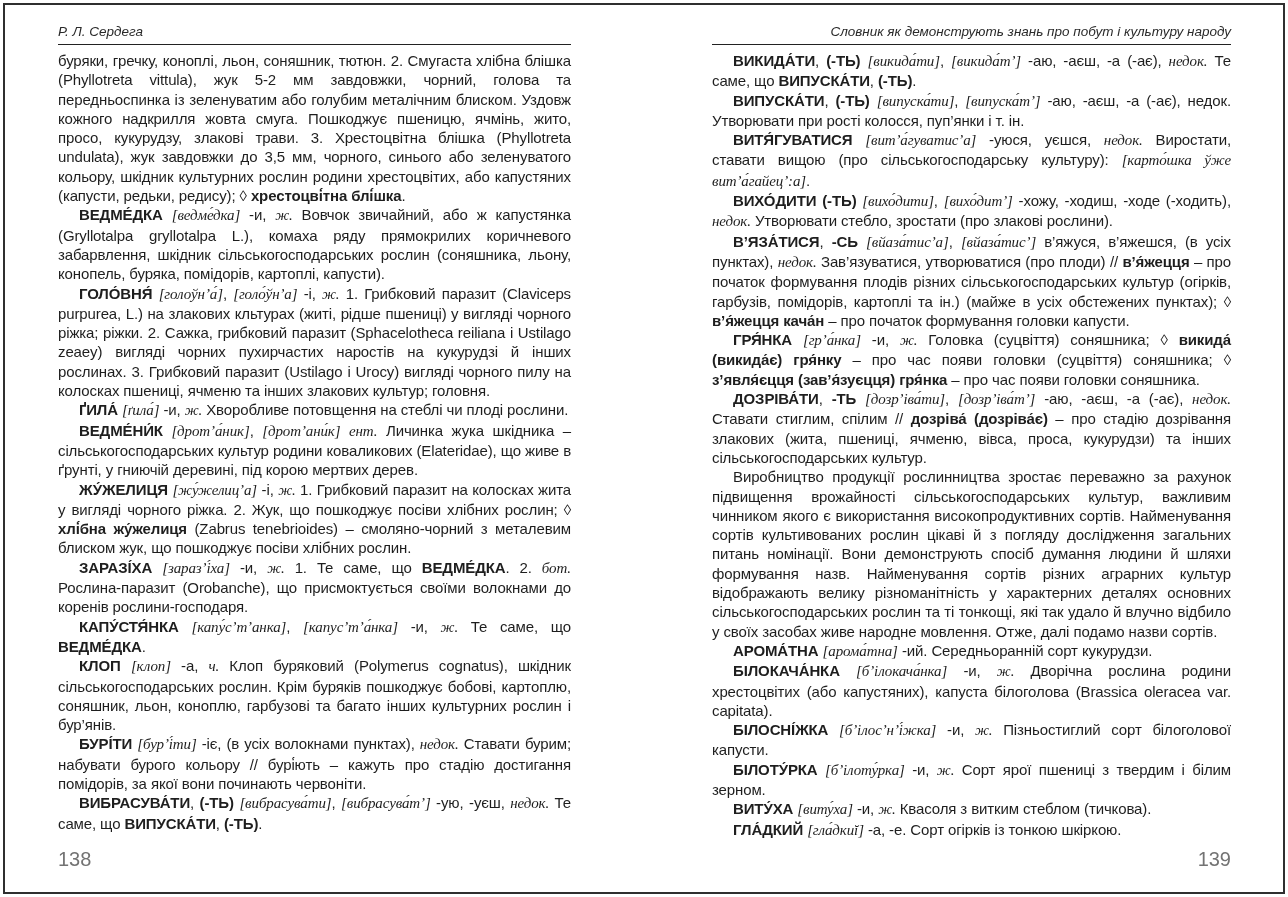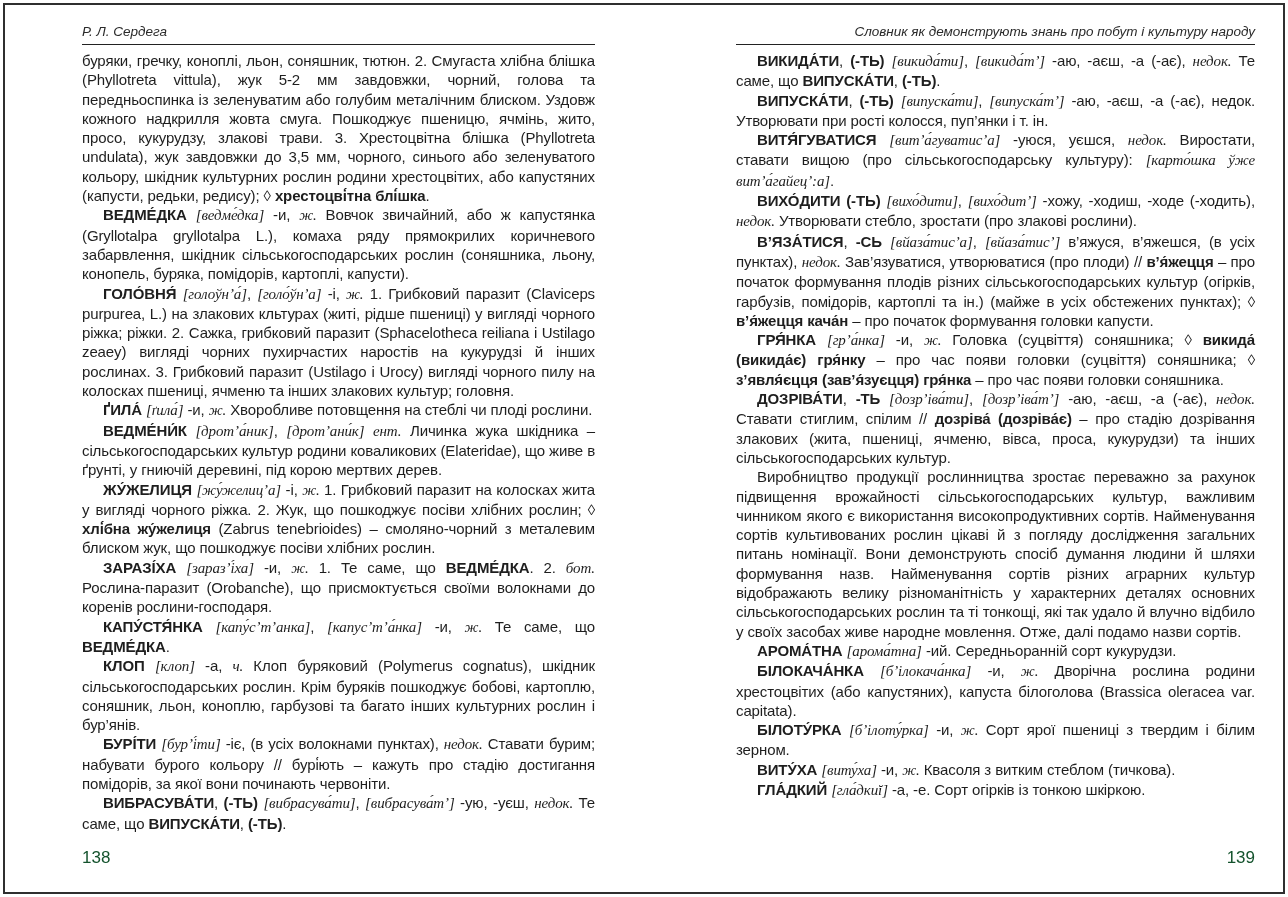--- a/index.html
+++ b/index.html
@@ -10,21 +10,21 @@
     font-family:"Liberation Sans",sans-serif;
     color:#1e1e1e;
     overflow:hidden;
     margin:0 auto;
   }
   .frame{
     position:absolute;left:3px;top:3px;right:3px;bottom:3px;
     border:2px solid #2f2f2f;
     pointer-events:none;
   }
-  .page{position:absolute;top:0;height:100%;margin-left:24px;}
+  .page{position:absolute;top:0;height:100%;}
   .page.left{left:58px;width:513px;}
   .page.right{left:712px;width:519px;}
   .running-head{
     position:absolute;top:25px;left:0;right:0;
     border-bottom:1px solid #222;
     padding-bottom:5px;
     font-style:italic;
     font-size:13.5px;
     color:#2a2a2a;
     line-height:14px;
@@ -37,21 +37,21 @@
     line-height:19.3px;
     text-align:justify;
     letter-spacing:-0.12px;
   }
   .para{margin:0;}
   .para.indent{text-indent:21px;}
   .b{font-weight:bold;}
   .i{font-style:italic;font-family:Liberation Serif, serif;}
   .folio{
     position:absolute;top:848px;
-    font-size:17px;color:#14532d;
+    font-size:20px;color:#737373;
   }
   .folio.align-left{left:0;}
   .folio.align-right{right:0;text-align:right;}
 </style>
 </head>
 <body>
 
 <div class="sheet">
   <div class="frame"></div>
 
@@ -83,19 +83,20 @@
         <p class="para indent"><span class="b">ВИКИДА́ТИ</span><span>, </span><span class="b">(-ТЬ)</span><span> </span><span class="i">[викида́ти]</span><span>, </span><span class="i">[викида́т’]</span><span> -аю, -аєш, -а (-ає), </span><span class="i">недок.</span><span> Те саме, що </span><span class="b">ВИПУСКА́ТИ</span><span>, </span><span class="b">(-ТЬ)</span><span>.</span></p>
         <p class="para indent"><span class="b">ВИПУСКА́ТИ</span><span>, </span><span class="b">(-ТЬ)</span><span> </span><span class="i">[випуска́ти]</span><span>, </span><span class="i">[випуска́т’]</span><span> -аю, -аєш, -а (-ає), недок. Утворювати при рості колосся, пуп’янки і т. ін.</span></p>
         <p class="para indent"><span class="b">ВИТЯ́ГУВАТИСЯ</span><span> </span><span class="i">[вит’а́гуватис’а]</span><span> -уюся, уєшся, </span><span class="i">недок.</span><span> Виростати, ставати вищою (про сільськогосподарську культуру): </span><span class="i">[карто́шка ўже вит’а́гайец’:а]</span><span>.</span></p>
         <p class="para indent"><span class="b">ВИХО́ДИТИ</span><span> </span><span class="b">(-ТЬ)</span><span> </span><span class="i">[вихо́дити]</span><span>, </span><span class="i">[вихо́дит’]</span><span> -хожу, -ходиш, -ходе (-ходить), </span><span class="i">недок.</span><span> Утворювати стебло, зростати (про злакові рослини).</span></p>
         <p class="para indent"><span class="b">В’ЯЗА́ТИСЯ</span><span>, </span><span class="b">-СЬ</span><span> </span><span class="i">[вйаза́тис’а]</span><span>, </span><span class="i">[вйаза́тис’]</span><span> в’яжуся, в’яжешся, (в усіх пунктах), </span><span class="i">недок.</span><span> Зав’язуватися, утворюватися (про плоди) // </span><span class="b">в’я́жецця</span><span> – про початок формування плодів різних сільськогосподарських культур (огірків, гарбузів, помідорів, картоплі та ін.) (майже в усіх обстежених пунктах); ◊ </span><span class="b">в’я́жецця кача́н</span><span> – про початок формування головки капусти.</span></p>
         <p class="para indent"><span class="b">ГРЯ́НКА</span><span> </span><span class="i">[гр’а́нка]</span><span> -и, </span><span class="i">ж.</span><span> Головка (суцвіття) соняшника; ◊ </span><span class="b">викида́ (викида́є) гря́нку</span><span> – про час появи головки (суцвіття) соняшника; ◊ </span><span class="b">з’явля́єцця (зав’я́зуєцця) гря́нка</span><span> – про час появи головки соняшника.</span></p>
         <p class="para indent"><span class="b">ДОЗРІВА́ТИ</span><span>, </span><span class="b">-ТЬ</span><span> </span><span class="i">[дозр’іва́ти]</span><span>, </span><span class="i">[дозр’іва́т’]</span><span> -аю, -аєш, -а (-ає), </span><span class="i">недок.</span><span> Ставати стиглим, спілим // </span><span class="b">дозріва́ (дозріва́є)</span><span> – про стадію дозрівання злакових (жита, пшениці, ячменю, вівса, проса, кукурудзи) та інших сільськогосподарських культур.</span></p>
         <p class="para indent"><span>Виробництво продукції рослинництва зростає переважно за рахунок підвищення врожайності сільськогосподарських культур, важливим чинником якого є використання високопродуктивних сортів. Найменування сортів культивованих рослин цікаві й з погляду дослідження загальних питань номінації. Вони демонструють спосіб думання людини й шляхи формування назв. Найменування сортів різних аграрних культур відображають велику різноманітність у характерних деталях основних сільськогосподарських рослин та ті тонкощі, які так удало й влучно відбило у своїх засобах живе народне мовлення. Отже, далі подамо назви сортів.</span></p>
         <p class="para indent"><span class="b">АРОМА́ТНА</span><span> </span><span class="i">[арома́тна]</span><span> -ий. Середньоранній сорт кукурудзи.</span></p>
         <p class="para indent"><span class="b">БІЛОКАЧА́НКА</span><span> </span><span class="i">[б’ілокача́нка]</span><span> -и, </span><span class="i">ж.</span><span> Дворічна рослина родини хрестоцвітих (або капустяних), капуста білоголова (Brassica oleracea var. capitata).</span></p>
+        <p class="para indent"><span class="b">БІЛОСНІ́ЖКА</span><span> </span><span class="i">[б’ілос’н’і́жка]</span><span> -и, </span><span class="i">ж.</span><span> Пізньостиглий сорт білоголової капусти.</span></p>
         <p class="para indent"><span class="b">БІЛОТУ́РКА</span><span> </span><span class="i">[б’ілоту́рка]</span><span> -и, </span><span class="i">ж.</span><span> Сорт ярої пшениці з твердим і білим зерном.</span></p>
         <p class="para indent"><span class="b">ВИТУ́ХА</span><span> </span><span class="i">[виту́ха]</span><span> -и, </span><span class="i">ж.</span><span> Квасоля з витким стеблом (тичкова).</span></p>
         <p class="para indent"><span class="b">ГЛА́ДКИЙ</span><span> </span><span class="i">[гла́дкиĭ]</span><span> -а, -е. Сорт огірків із тонкою шкіркою.</span></p>
       </div>
     <div class="folio align-right">139</div>
   </section>
 </div>
 
 </body></html>

